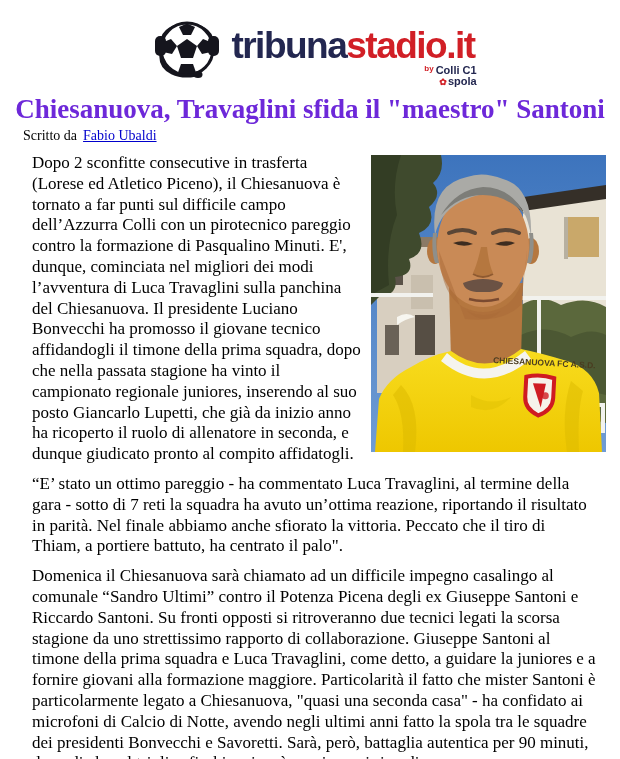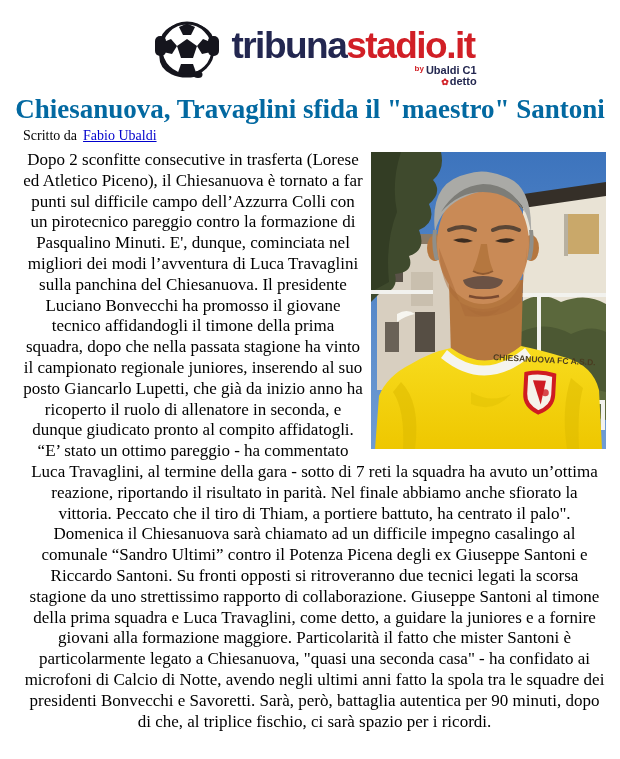--- a/index.html
+++ b/index.html
@@ -23,33 +23,33 @@
   .logo-sub{
     position:absolute;right:-2px;bottom:-4px;text-align:right;
     font-family:"Liberation Sans", sans-serif;font-size:11px;line-height:11px;
     color:#232750;font-weight:bold;white-space:nowrap;
   }
   .logo-sub .by{color:#d11f26;font-size:8px;vertical-align:3px;margin-right:2px;text-align:right;}
   .logo-sub .wave{color:#d11f26;font-size:9px;margin-right:1px;}
   
   .headline{
     margin:10px 10px 4px 10px;text-align:center;
-    color:#0369a1;font-weight:bold;font-size:27px;line-height:30px;
+    color:#6d28d9;font-weight:bold;font-size:27px;line-height:30px;
     font-family:"Liberation Serif", serif;
   }
   .byline{
     margin:2px 0 6px 23px;font-size:14px;color:#000;
   }
   .byline a{color:#0000cc;text-decoration:underline;margin-left:6px;}
   
   .article{
     padding:0 14px 0 23px;font-size:17px;line-height:20.8px;color:#000;
     text-align:left;
   }
-  .article p{margin:0;text-align:center;}
+  .article p{margin:9px;}
   .photo{
     float:right;width:235px;height:297px;margin:2px 0 8px 8px;
     display:block;
   }
   .jersey-label{
     font-family:"Liberation Sans", sans-serif;font-weight:bold;
   }
 </style>
 </head>
 <body>
@@ -69,22 +69,22 @@
       <path d="M33 64.5 L36 56 L48 56 L51 64.5 Q42 68.5 33 64.5 Z" fill="#15151d"></path>
 
       <rect x="10" y="28" width="11" height="20" rx="5" fill="#15151d"></rect>
       <rect x="63" y="28" width="11" height="20" rx="5" fill="#15151d"></rect>
 
       <path d="M16 48 C16 64, 34 70, 50 67" fill="none" stroke="#15151d" stroke-width="3.5" stroke-linecap="round"></path>
       <ellipse cx="53" cy="66.5" rx="4.5" ry="3.5" fill="#15151d"></ellipse>
     </svg>
     <div class="logo-text"><span class="t1">tribuna</span><span class="t2">stadio.it</span></div>
     <div class="logo-sub">
-      <span class="by">by</span><span>Ubaldi C1</span><br>
-      <span class="wave">✿</span><span>detto</span>
+      <span class="by">by</span><span>Colli C1</span><br>
+      <span class="wave">✿</span><span>spola</span>
     </div>
   </div>
 </div>
 
 <h1 class="headline">Chiesanuova, Travaglini sfida il "maestro" Santoni</h1>
 
 <div class="byline">
   <span>Scritto da</span><a href="#">Fabio Ubaldi</a>
 </div>
 

